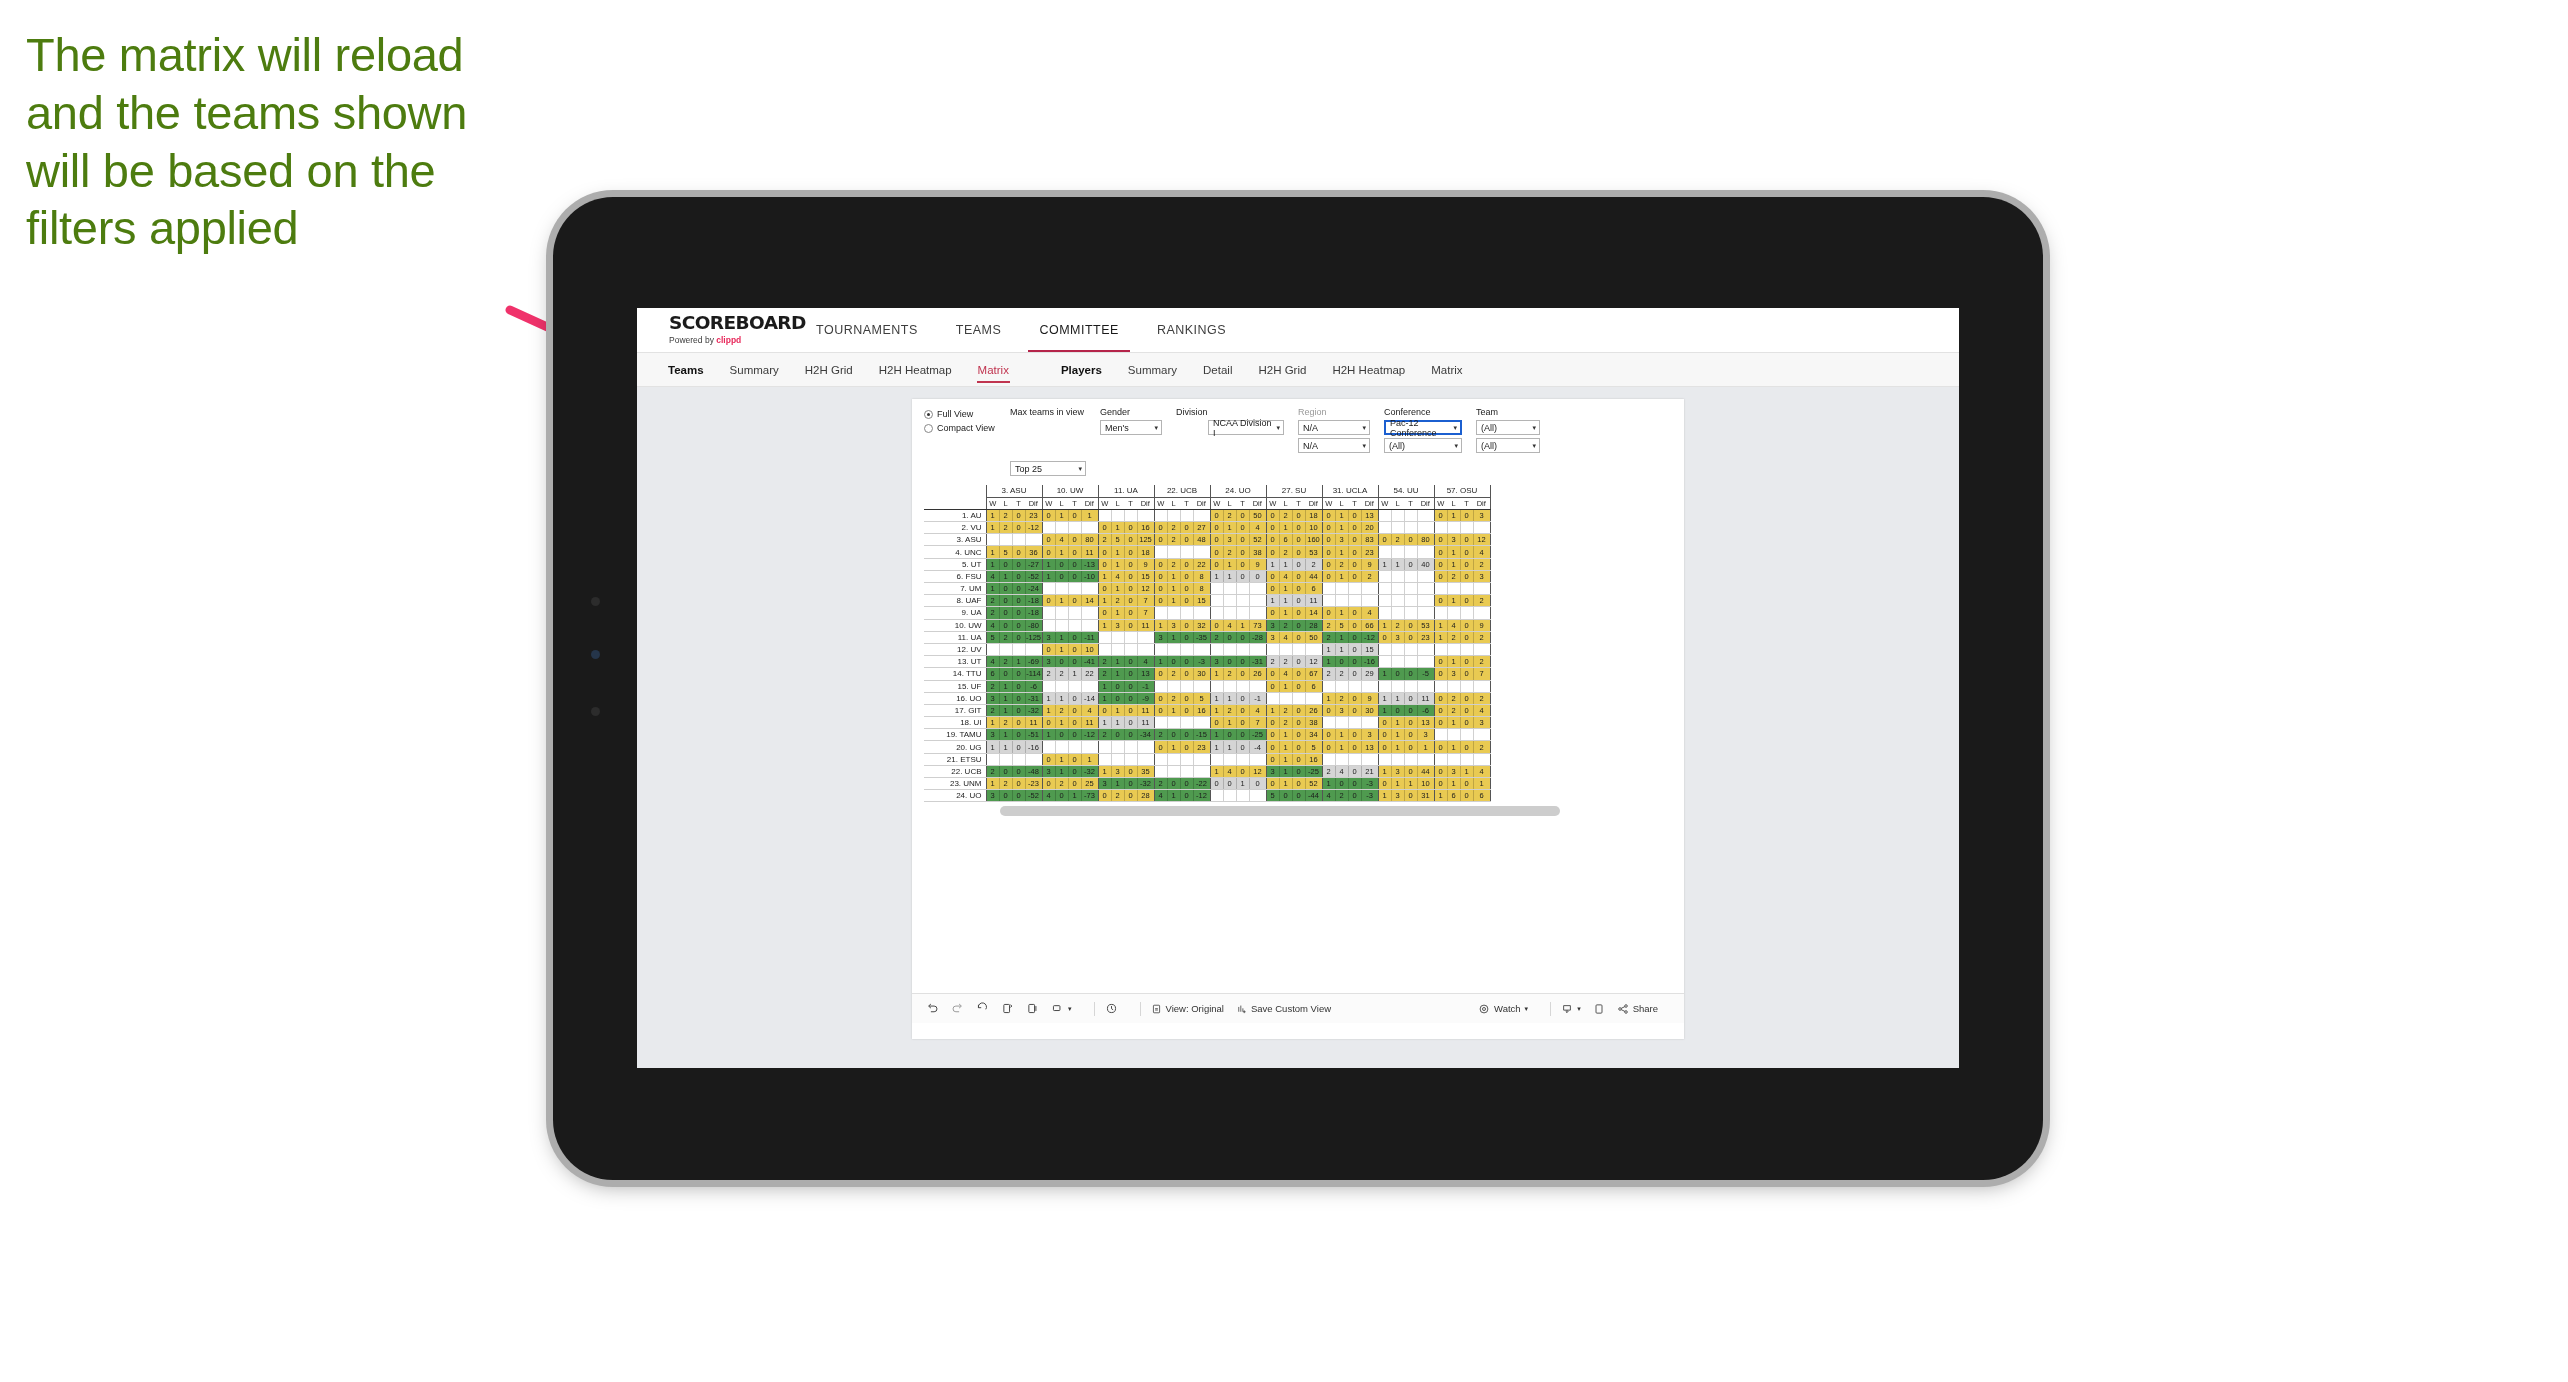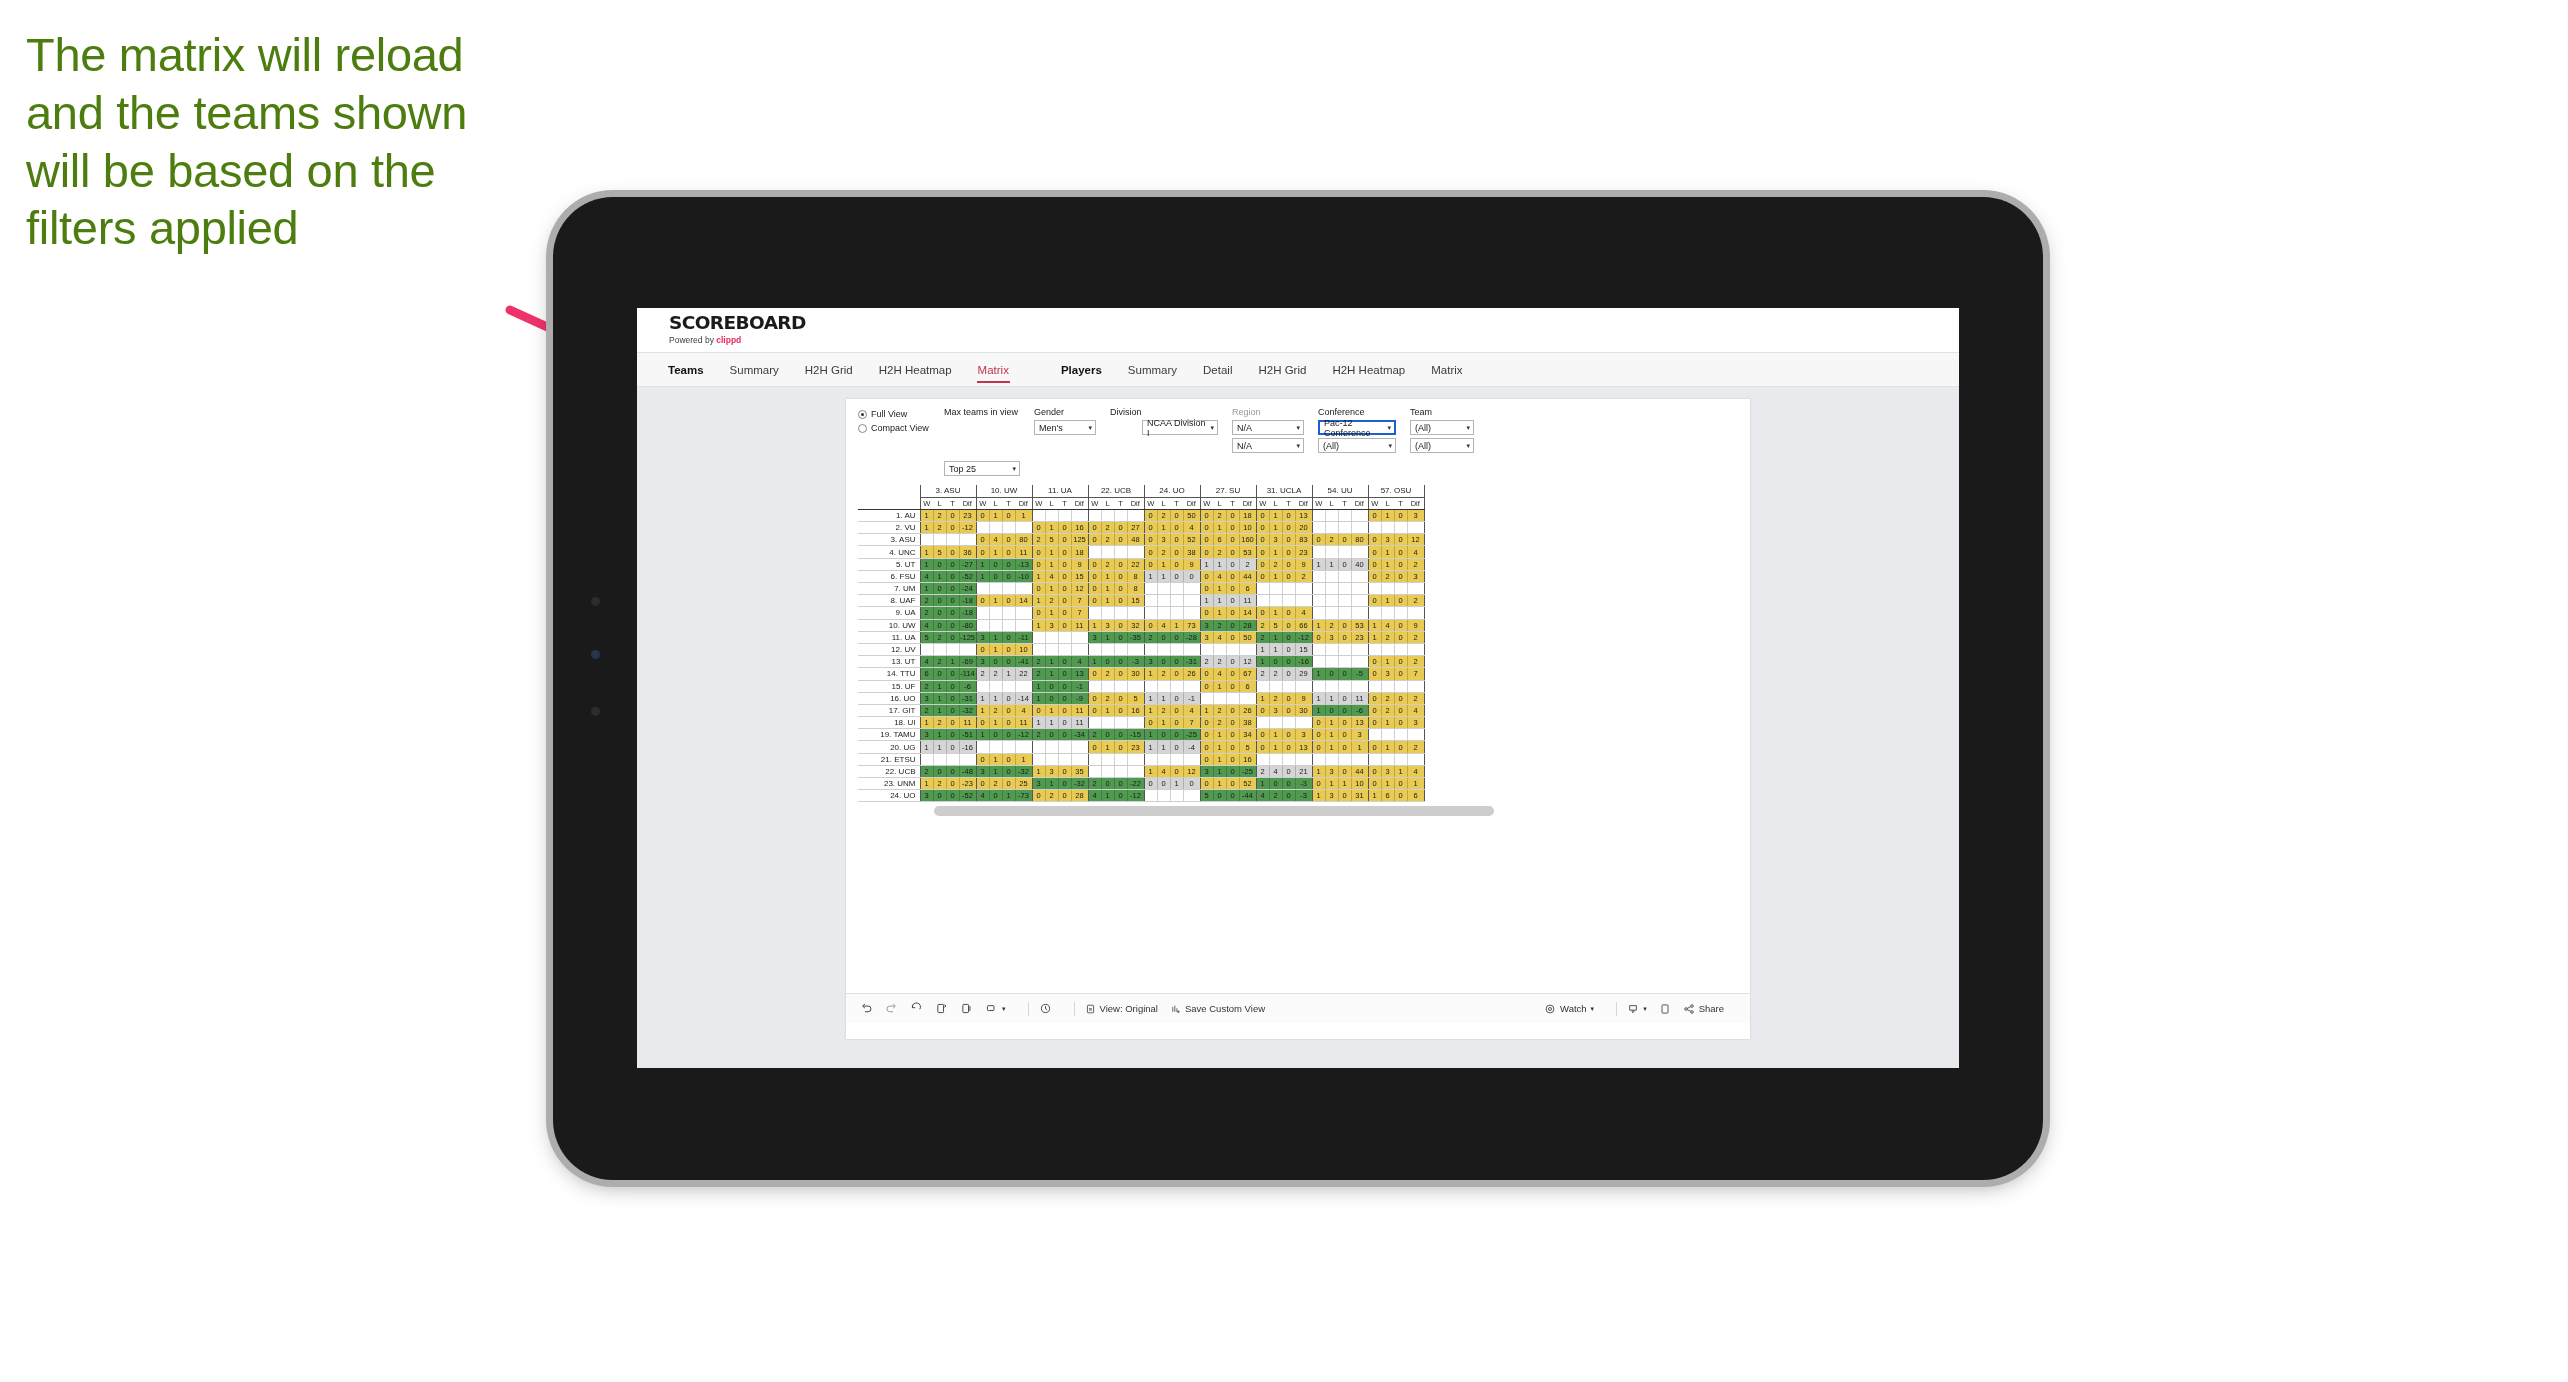--- a/index.html
+++ b/index.html
@@ -46,21 +46,21 @@
   
   #subnav { height:34px; background:#f7f7f7; border-bottom:1px solid #e2e2e2; display:flex; align-items:center; padding-left:30px; }
   .subitem { font-size:11.5px; color:#3b3b3b; margin-right:24px; cursor:pointer; position:relative; padding:5px 1px; }
   .subitem.strong { font-weight:700; color:#111; }
   .subitem.sel { color:#c0344f; }
   .subitem.sel:after { content:""; position:absolute; left:0; right:0; bottom:-2px; height:2px; background:#c0344f; }
   .subgap { width:26px; }
 
   
   #canvas { background:#e8eaed; height:681px; padding:12px 0 0 0; position:relative; }
-  #sheet { margin:0 auto; width:904px; background:#fff; height:640px; position:relative; box-shadow:0 0 2px rgba(0,0,0,.15); }
+  #sheet { margin:0 auto; width:772px; background:#fff; height:640px; position:relative; box-shadow:0 0 2px rgba(0,0,0,.15); }
 
   
   #filters { display:flex; padding:8px 0 6px 12px; font-size:9px; color:#222; }
   .fgroup { margin-right:14px; }
   .flabel { font-size:9px; color:#222; margin-bottom:2px; height:11px; }
   .flabel.dim { color:#999; }
   .radio-wrap { width:72px; padding-top:2px; }
   .radio-row { display:flex; align-items:center; font-size:9px; margin-bottom:4px; }
   .radio { width:9px; height:9px; border-radius:50%; border:1px solid #888; margin-right:4px; position:relative; background:#fff; flex:none;}
   .radio.on:after { content:""; position:absolute; left:2px; top:2px; width:3px; height:3px; border-radius:50%; background:#333; }
@@ -120,20 +120,26 @@
   <div class="cam c1"></div>
   <div class="cam c2"></div>
   <div class="cam c3"></div>
 
   <div id="tablet-inner">
 
     <div id="appbar">
       <div id="logo">
         <div class="word">SCOREBOARD</div>
         <div class="powered"><span>Powered by </span><b>clippd</b></div>
+      </div>
+      <div id="mainnav">
+        <div class="navitem">TOURNAMENTS</div>
+        <div class="navitem">TEAMS</div>
+        <div class="navitem active">COMMITTEE</div>
+        <div class="navitem">RANKINGS</div>
       </div>
     </div>
 
     <div id="subnav">
       <div class="subitem strong">Teams</div>
       <div class="subitem">Summary</div>
       <div class="subitem">H2H Grid</div>
       <div class="subitem">H2H Heatmap</div>
       <div class="subitem sel">Matrix</div>
       <div class="subgap"></div>

